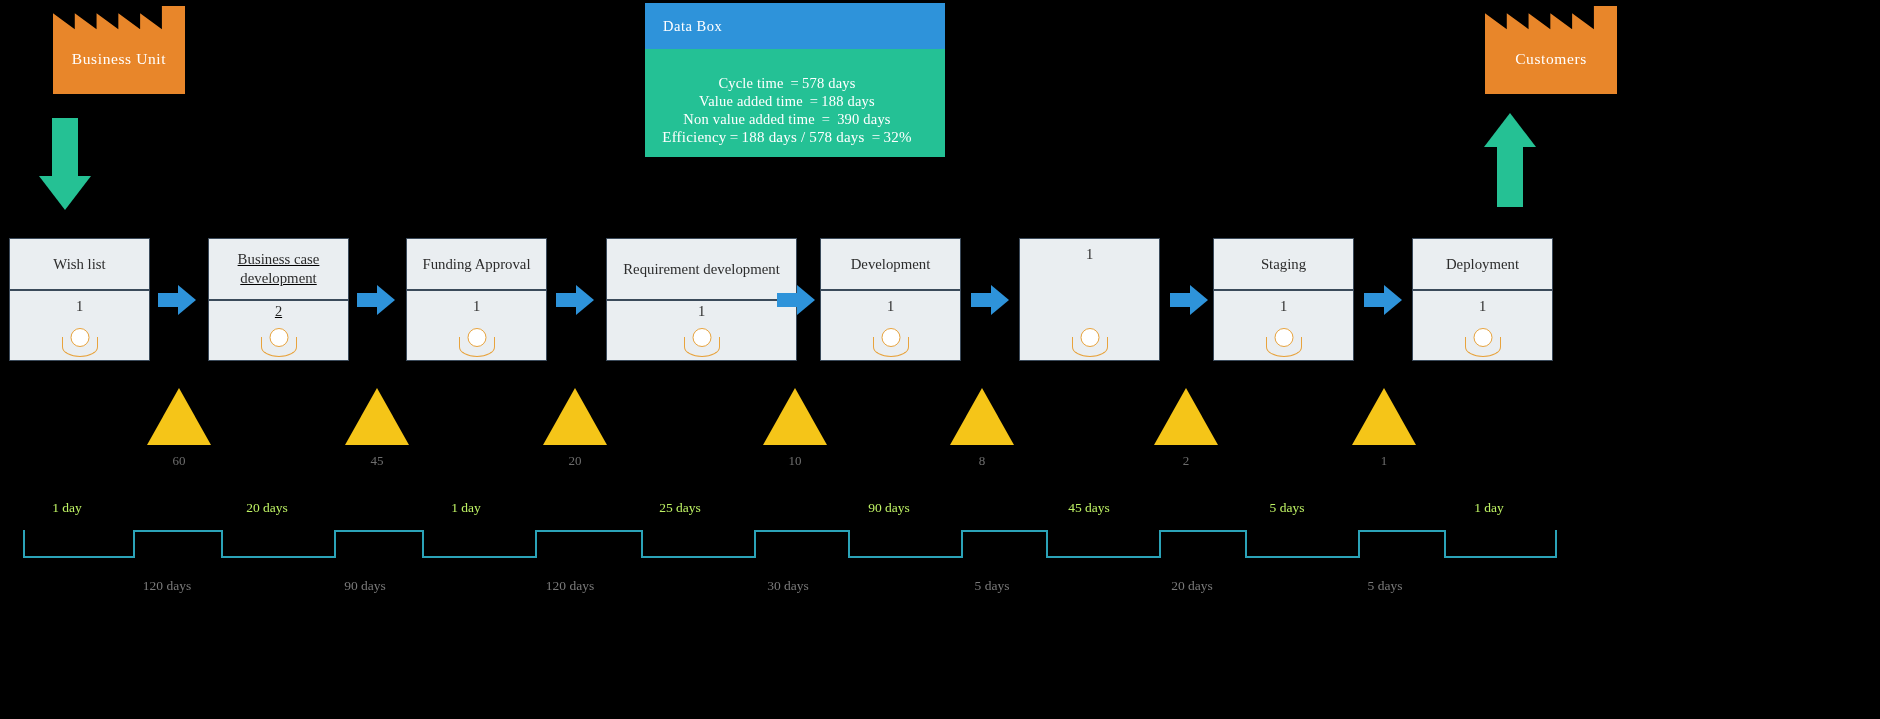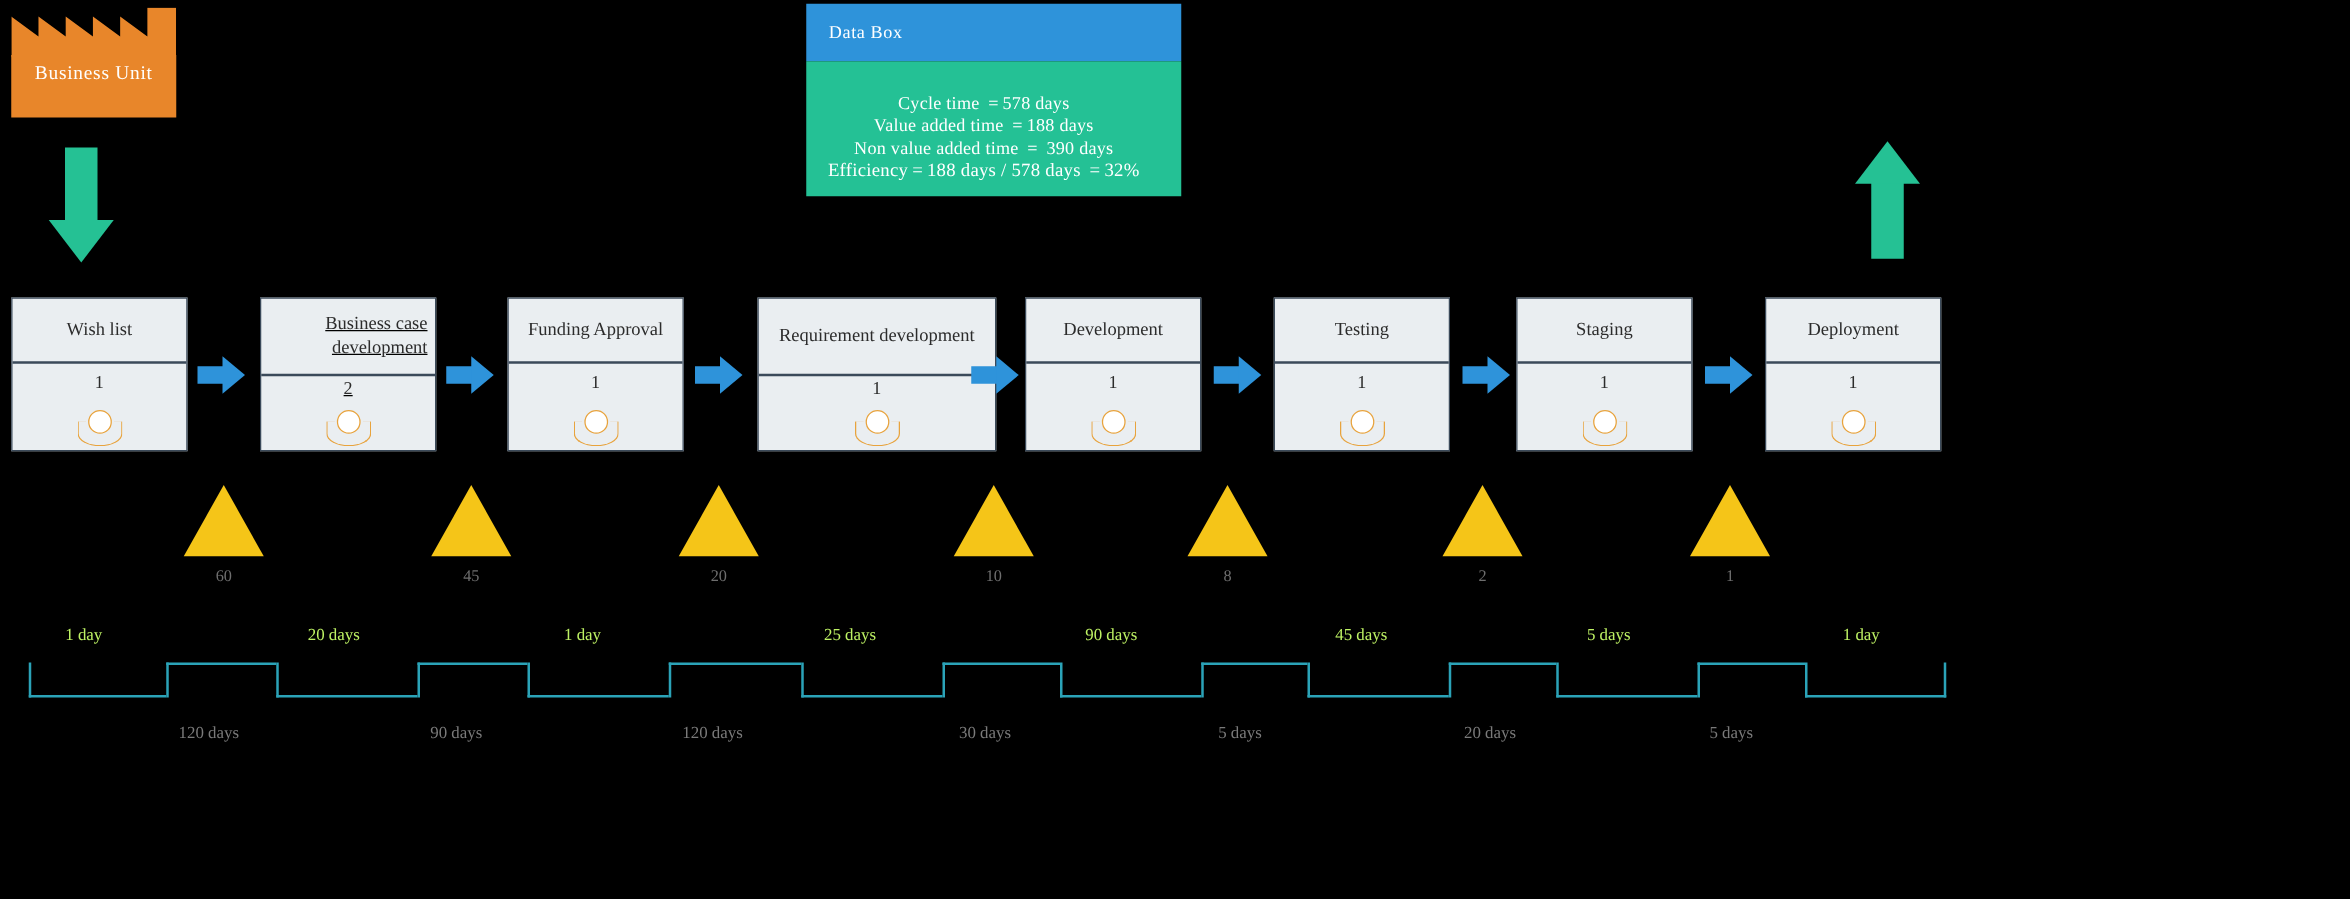--- a/index.html
+++ b/index.html
@@ -5,21 +5,21 @@
   * { box-sizing: border-box; margin: 0; padding: 0; }
   html, body {
     width: 1880px; height: 719px;
     background: #000000;
     font-family: "Liberation Serif", "DejaVu Serif", serif;
     overflow: hidden;
   }
   #canvas { position: relative; width: 1880px; height: 719px; }
 
   
-  .factory { position: absolute; width: 132px; height: 88px; }
+  .factory { position: absolute; width: 132px; height: 88px; margin-left: 44px; }
   .factory .roof {
     position: absolute; left: 0; top: 0; width: 100%; height: 40px;
     background: #E8862A;
     clip-path: polygon(0% 100%, 0% 18%, 16.5% 58%, 16.5% 18%, 33% 58%,
                        33% 18%, 49.5% 58%, 49.5% 18%, 66% 58%, 66% 18%,
                        82.5% 58%, 82.5% 0%, 100% 0%, 100% 100%);
   }
   .factory .body {
     position: absolute; left: 0; top: 38px; width: 100%; height: 50px;
     background: #E8862A;
@@ -60,21 +60,21 @@
   #dataBox .dbLines div { white-space: nowrap; }
   #dataBox .dbLines div.spill { color: #ffffff; }
 
   
   .proc {
     position: absolute; background: #EAEEF1;
     border: 1.5px solid #3B4A5A; top: 238px; height: 123px;
   }
   .proc .ptitle {
     height: 52px; display: flex; align-items: center; justify-content: center;
-    text-align: right; font-size: 14.8px; color: #2C2C2C;
+    text-align: center; font-size: 14.8px; color: #2C2C2C;
     line-height: 19px; padding: 12px 6px; border-bottom: 2px solid #3B4A5A;
   }
   .proc.two .ptitle { height: 62px; }
   .proc .pcount {
     text-align: center; font-size: 14.5px; color: #2C2C2C;
     padding-top: 7px;
   }
   .proc.two .pcount { padding-top: 2px; }
   .operator { position: absolute; left: 50%; transform: translateX(-50%); bottom: 6px;
               width: 36px; height: 26px; }
@@ -123,20 +123,25 @@
 <body>
 
 <div id="canvas">
 
   <div class="factory" id="supplierFactory" style="left:9px; top:6px;">
     <div class="roof"></div>
     <div class="body"></div>
     <div class="flabel">Business  Unit</div>
   </div>
 
+  <div class="factory" id="customerFactory" style="left:1441px; top:6px;">
+    <div class="roof"></div>
+    <div class="body"></div>
+    <div class="flabel">Customers</div>
+  </div>
 
   <div class="vArrow down" style="left:39px; top:118px;">
     <div class="shaft"></div>
       <div class="head"></div>
   </div>
   <div class="vArrow up" style="left:1484px; top:113px;">
     <div class="shaft"></div>
       <div class="head"></div>
   </div>
 
@@ -191,21 +196,20 @@
   <div class="proc" style="left:820px; width:141px;">
     <div class="ptitle">Development</div>
     <div class="pcount">1</div>
     <div class="operator">
       <div class="arms"></div>
         <div class="head"></div>
     </div>
   </div>
 
   <div class="proc" style="left:1019px; width:141px;">
-    <div class="ptitle">Testing</div>
     <div class="pcount">1</div>
     <div class="operator">
       <div class="arms"></div>
         <div class="head"></div>
     </div>
   </div>
 
   <div class="proc" style="left:1213px; width:141px;">
     <div class="ptitle">Staging</div>
     <div class="pcount">1</div>

